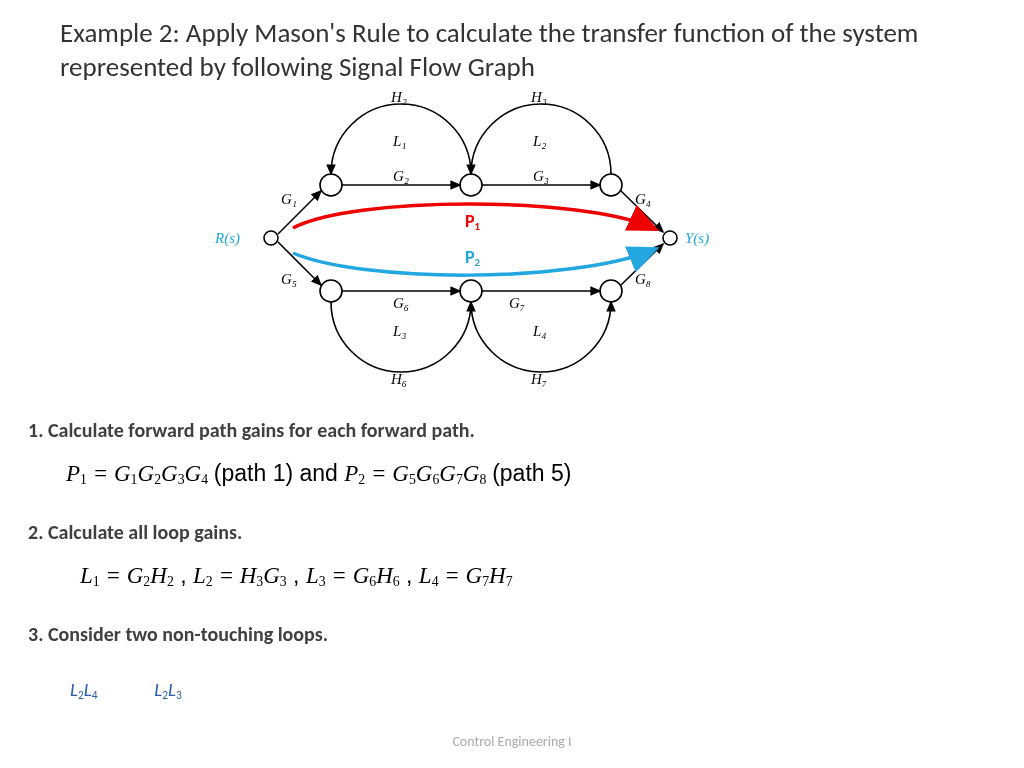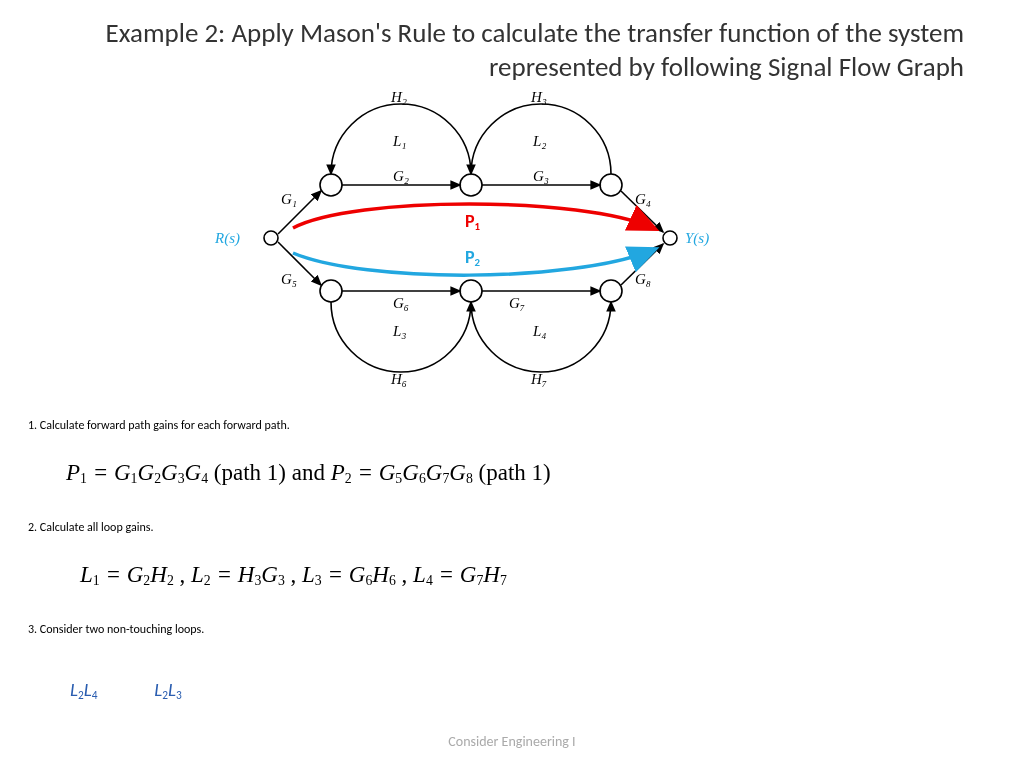--- a/index.html
+++ b/index.html
@@ -1,23 +1,23 @@
 <!DOCTYPE html>
 <html><head>
 <meta charset="utf-8">
 <style>
   html,body{margin:0;padding:0;width:1024px;height:768px;font-family:"Calibri","Segoe UI",Arial,sans-serif;overflow:hidden}
   body{background:#fff;position:relative}
   .dotbg{position:absolute;inset:0;background-image:radial-gradient(circle,#bbb 0.6px,transparent 0.6px);background-size:6px 6px;background-position:0 0}
   .slide{position:relative;width:1024px;height:768px}
-  .title{position:absolute;top:16px;left:0;right:0;text-align:right;font-size:27px;color:#333;line-height:1.25;padding:0 60px}
+  .title{position:absolute;top:16px;left:0;right:0;text-align:left;font-size:27px;color:#333;line-height:1.25;padding:0 60px}
   .diagram{position:absolute;top:88px;left:203px;width:535px;height:300px;background:#fff}
-  .step{position:absolute;left:28px;right:28px;font-weight:normal;font-size:12px;color:#000000}
+  .step{position:absolute;left:28px;right:28px;font-weight:bold;font-size:20px;color:#404040}
   .eqrow{position:absolute;left:60px;font-family:"Times New Roman",serif;font-size:23px;font-style:italic;color:#000;white-space:nowrap}
-  .eqrow .rm{font-style:normal;font-family:Liberation Serif, serif}
+  .eqrow .rm{font-style:normal;font-family:Liberation Sans, sans-serif}
   sub{font-size:0.6em;vertical-align:-0.25em;font-style:normal}
   .loops{position:absolute;left:70px;font-family:"Calibri",Arial,sans-serif;font-size:19px;color:#2a5db0;font-style:italic}
   .loops span{display:inline-block;width:80px}
   .footer{position:absolute;bottom:18px;left:0;right:0;text-align:center;font-size:14px;color:#aaa}
   svg{display:block}
   .pathlabel{position:absolute;font-weight:bold;font-size:18px;font-family:"Calibri",Arial,sans-serif}
   .pathlabel.p1{color:#e00}
   .pathlabel.p2{color:#22a7e0}
 </style>
 </head>
@@ -99,31 +99,31 @@
 </svg>
 <div class="pathlabel p1" style="top:122px;left:262px"><span>P</span><sub>1</sub></div>
 <div class="pathlabel p2" style="top:158px;left:262px"><span>P</span><sub>2</sub></div>
 </div>
 
 <div class="step" style="top:418px">1. Calculate forward path gains for each forward path.</div>
 <div class="eqrow" style="top:458px;background:#fff;padding:2px 6px">
   <span>P</span><sub>1</sub> <span>= G</span><sub>1</sub><span>G</span><sub>2</sub><span>G</span><sub>3</sub><span>G</span><sub>4</sub>
   <span class="rm"> (path  1)    and    </span>
   <span>P</span><sub>2</sub> <span>= G</span><sub>5</sub><span>G</span><sub>6</sub><span>G</span><sub>7</sub><span>G</span><sub>8</sub>
-  <span class="rm"> (path  1)</span>
+  <span class="rm"> (path  5)</span>
 </div>
 
 <div class="step" style="top:520px">2. Calculate all loop gains.</div>
 <div class="eqrow" style="top:562px;left:80px">
   <span>L</span><sub>1</sub> <span>= G</span><sub>2</sub><span>H</span><sub>2</sub><span class="rm"> ,     </span>
   <span>L</span><sub>2</sub> <span>= H</span><sub>3</sub><span>G</span><sub>3</sub><span class="rm"> ,    </span>
   <span>L</span><sub>3</sub> <span>= G</span><sub>6</sub><span>H</span><sub>6</sub><span class="rm"> ,    </span>
   <span>L</span><sub>4</sub> <span>= G</span><sub>7</sub><span>H</span><sub>7</sub>
 </div>
 
 <div class="step" style="top:622px">3. Consider two non-touching loops.</div>
 <div class="loops" style="top:678px">
   <span><i>L</i><sub>2</sub><i>L</i><sub>4</sub></span>
   <span><i>L</i><sub>2</sub><i>L</i><sub>3</sub></span>
 </div>
 
-<div class="footer">Consider Engineering I</div>
+<div class="footer">Control Engineering I</div>
 </div>
 
 </body></html>

